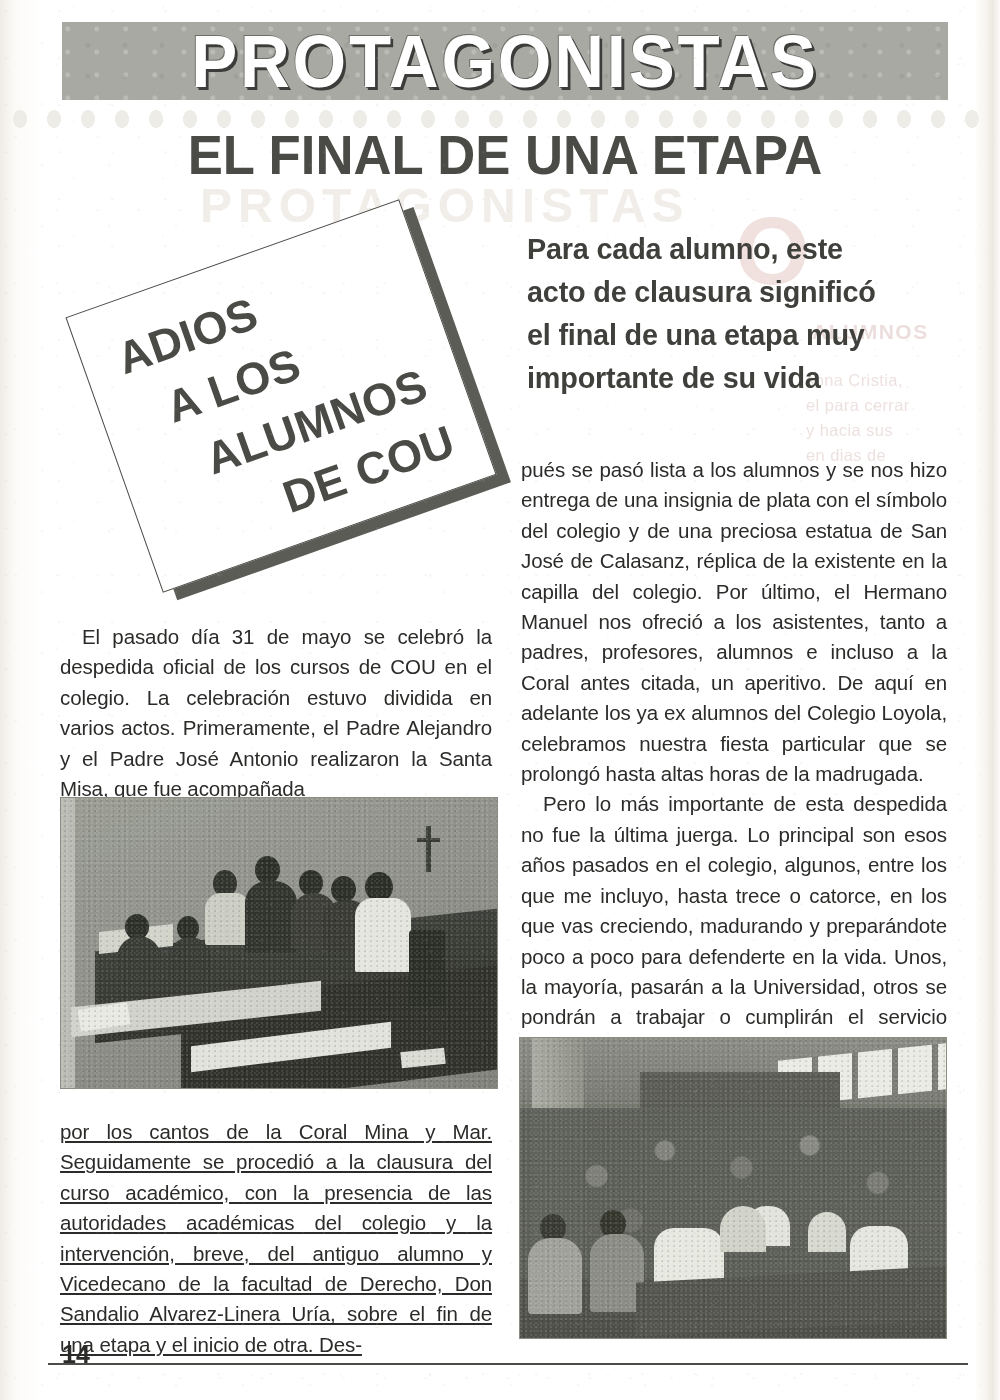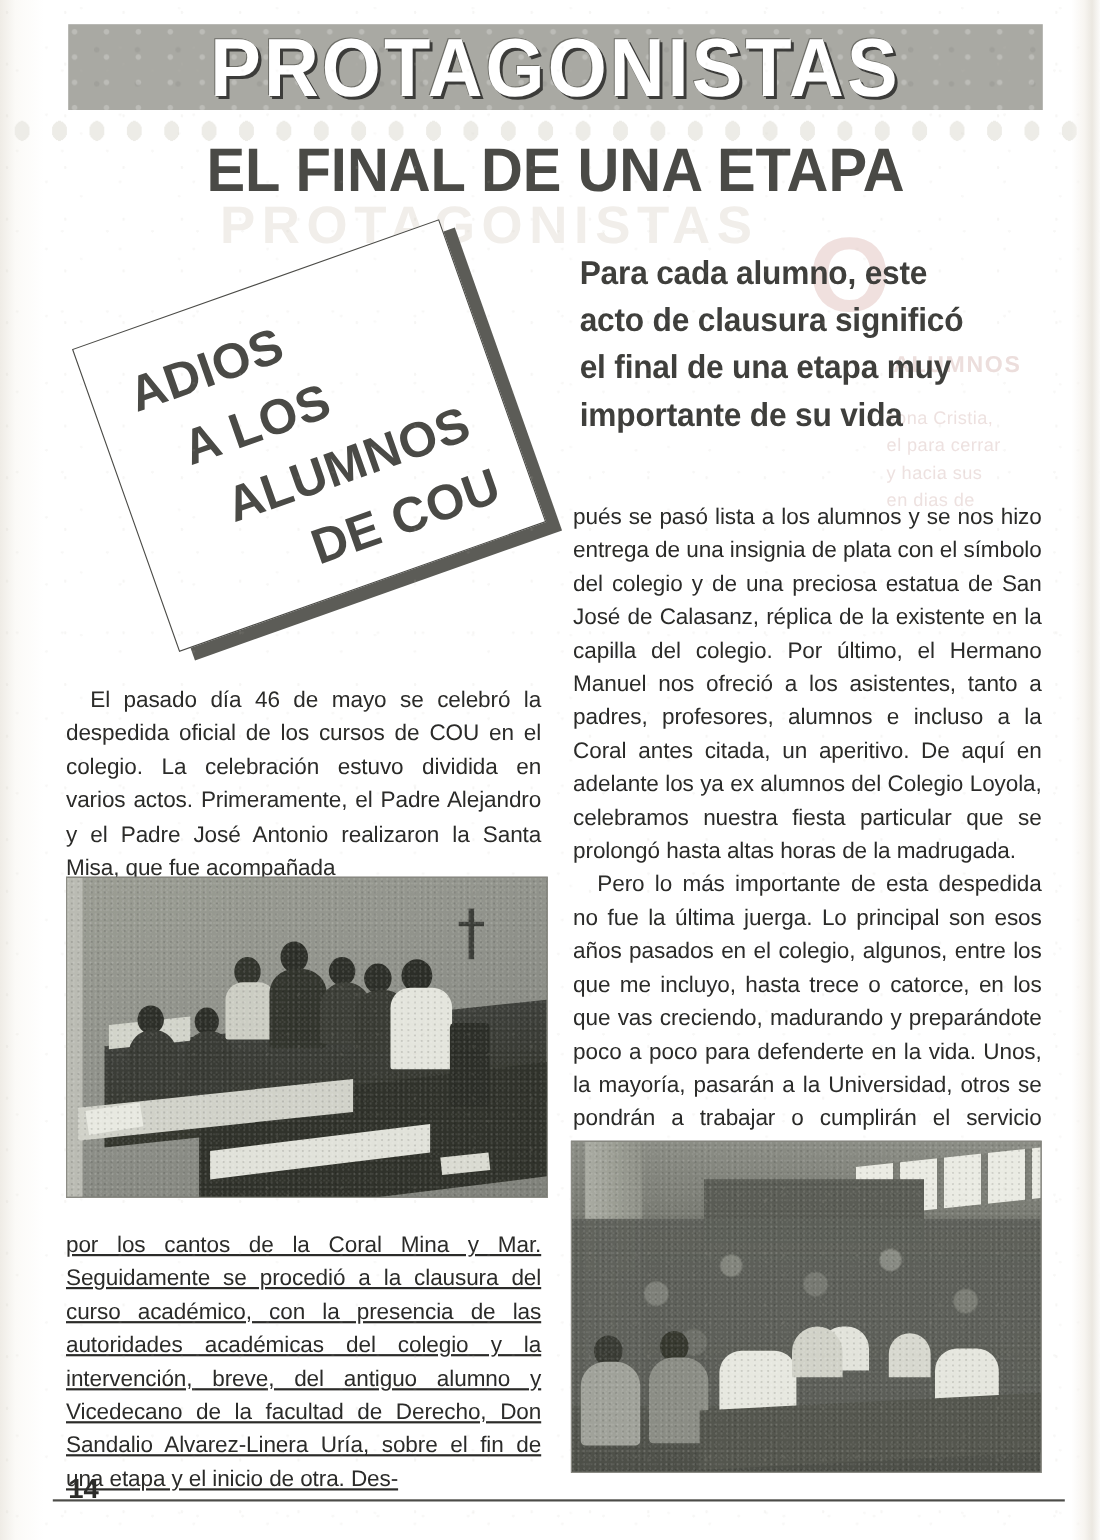--- a/index.html
+++ b/index.html
@@ -388,21 +388,21 @@
       <div class="adios-l1">ADIOS</div>
       <div class="adios-l2">A LOS</div>
       <div class="adios-l3">ALUMNOS</div>
       <div class="adios-l4">DE COU</div>
     </div>
   </div>
 
   <div class="pullquote">Para cada alumno, este acto de clausura significó el final de una etapa muy importante de su vida</div>
 
   <div class="col" id="col-left-top">
-    <p class="indent">El pasado día 46 de mayo se celebró la despedida oficial de los cursos de COU en el colegio. La celebración estuvo dividida en varios actos. Primeramente, el Padre Alejandro y el Padre José Antonio realizaron la Santa Misa, que fue acompañada</p>
+    <p class="indent">El pasado día 31 de mayo se celebró la despedida oficial de los cursos de COU en el colegio. La celebración estuvo dividida en varios actos. Primeramente, el Padre Alejandro y el Padre José Antonio realizaron la Santa Misa, que fue acompañada</p>
   </div>
 
   <div class="photo" id="photo-mass">
     <div class="wall"></div>
     <div class="wall-dark"></div>
     <div class="cross"></div>
     <div class="table"></div>
     <div class="lcloth"></div>
     <div class="table2"></div>
     <div class="pew"></div>

